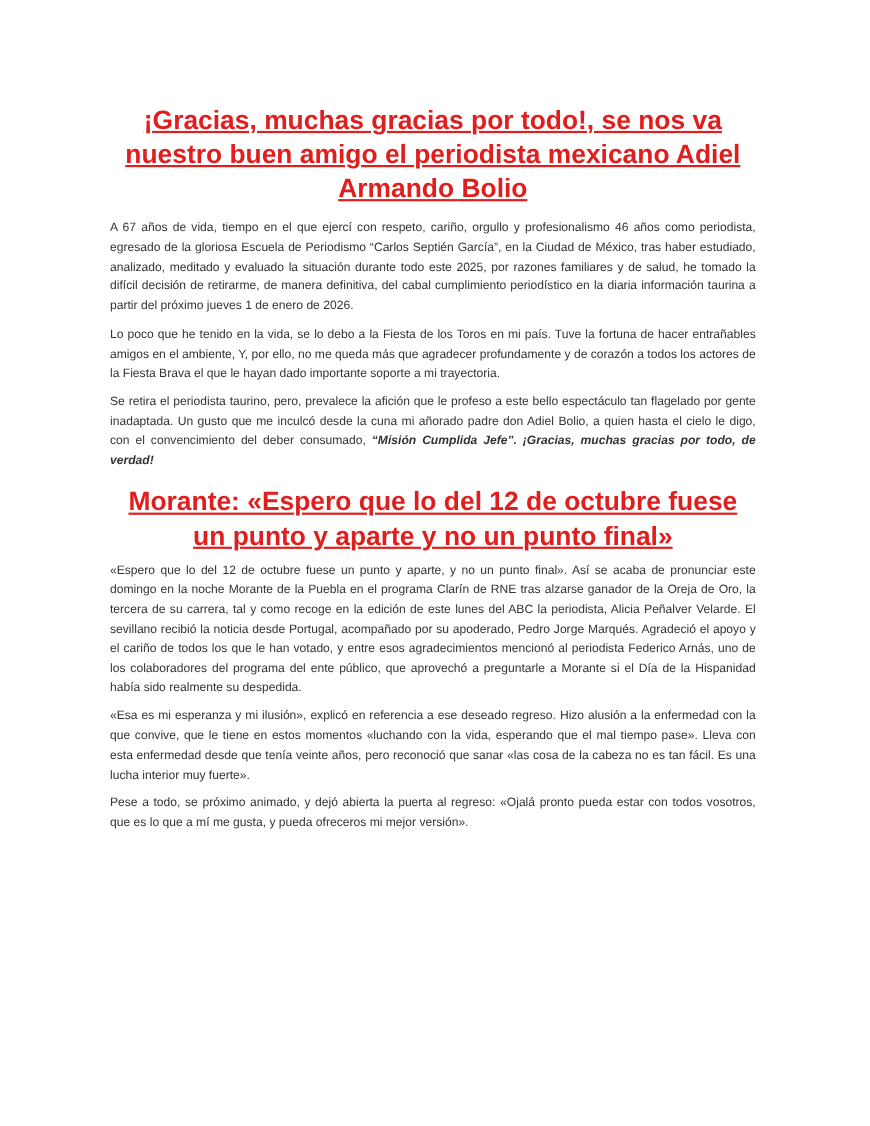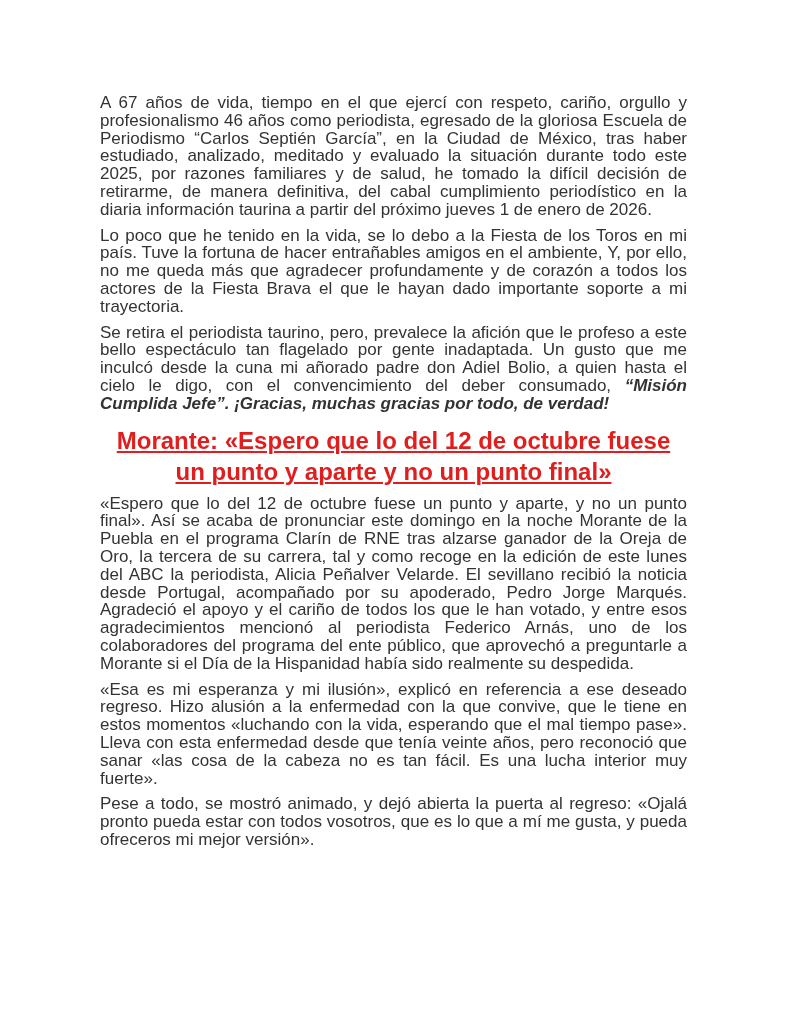--- a/index.html
+++ b/index.html
@@ -27,48 +27,49 @@
     color: var(--headline-red, #e01e1e);
     text-decoration: underline;
     text-decoration-thickness: 2px;
     text-underline-offset: 2px;
     margin: 0 0 12px 0;
   }
   h1.headline-morante {
     margin: 12px 0 8px 0;
   }
   p.body-text {
-    font-size: 17px;
+    font-size: 11px;
     line-height: 17.8px;
     text-align: justify;
     color: var(--body-text, #333333);
     margin: 0 0 8px 0;
   }
   .emphasis {
     font-weight: 700;
     font-style: italic;
   }
   p.continued {
     text-align-last: justify;
   }
 </style>
 </head>
 <body>
 
 <div class="page">
 
+  <h1 class="headline">¡Gracias, muchas gracias por todo!, se nos va nuestro buen amigo el periodista mexicano Adiel Armando Bolio</h1>
 
   <p class="body-text">A 67 años de vida, tiempo en el que ejercí con respeto, cariño, orgullo y profesionalismo 46 años como periodista, egresado de la gloriosa Escuela de Periodismo “Carlos Septién García”, en la Ciudad de México, tras haber estudiado, analizado, meditado y evaluado la situación durante todo este 2025, por razones familiares y de salud, he tomado la difícil decisión de retirarme, de manera definitiva, del cabal cumplimiento periodístico en la diaria información taurina a partir del próximo jueves 1 de enero de 2026.</p>
 
   <p class="body-text">Lo poco que he tenido en la vida, se lo debo a la Fiesta de los Toros en mi país. Tuve la fortuna de hacer entrañables amigos en el ambiente, Y, por ello, no me queda más que agradecer profundamente y de corazón a todos los actores de la Fiesta Brava el que le hayan dado importante soporte a mi trayectoria.</p>
 
   <p class="body-text"><span>Se retira el periodista taurino, pero, prevalece la afición que le profeso a este bello espectáculo tan flagelado por gente inadaptada. Un gusto que me inculcó desde la cuna mi añorado padre don Adiel Bolio, a quien hasta el cielo le digo, con el convencimiento del deber consumado, </span><span class="emphasis">“Misión Cumplida Jefe”. ¡Gracias, muchas gracias por todo, de verdad!</span></p>
 
   <h1 class="headline headline-morante">Morante: «Espero que lo del 12 de octubre fuese un punto y aparte y no un punto final»</h1>
 
   <p class="body-text">«Espero que lo del 12 de octubre fuese un punto y aparte, y no un punto final». Así se acaba de pronunciar este domingo en la noche Morante de la Puebla en el programa Clarín de RNE tras alzarse ganador de la Oreja de Oro, la tercera de su carrera, tal y como recoge en la edición de este lunes del ABC la periodista, Alicia Peñalver Velarde. El sevillano recibió la noticia desde Portugal, acompañado por su apoderado, Pedro Jorge Marqués. Agradeció el apoyo y el cariño de todos los que le han votado, y entre esos agradecimientos mencionó al periodista Federico Arnás, uno de los colaboradores del programa del ente público, que aprovechó a preguntarle a Morante si el Día de la Hispanidad había sido realmente su despedida.</p>
 
   <p class="body-text">«Esa es mi esperanza y mi ilusión», explicó en referencia a ese deseado regreso. Hizo alusión a la enfermedad con la que convive, que le tiene en estos momentos «luchando con la vida, esperando que el mal tiempo pase». Lleva con esta enfermedad desde que tenía veinte años, pero reconoció que sanar «las cosa de la cabeza no es tan fácil. Es una lucha interior muy fuerte».</p>
 
-  <p class="body-text">Pese a todo, se mostró animado, y dejó abierta la puerta al regreso: «Ojalá pronto pueda estar con todos vosotros, que es lo que a mí me gusta, y pueda ofreceros mi mejor versión».</p>
+  <p class="body-text">Pese a todo, se próximo animado, y dejó abierta la puerta al regreso: «Ojalá pronto pueda estar con todos vosotros, que es lo que a mí me gusta, y pueda ofreceros mi mejor versión».</p>
 
 
 </div>
 
 </body></html>

